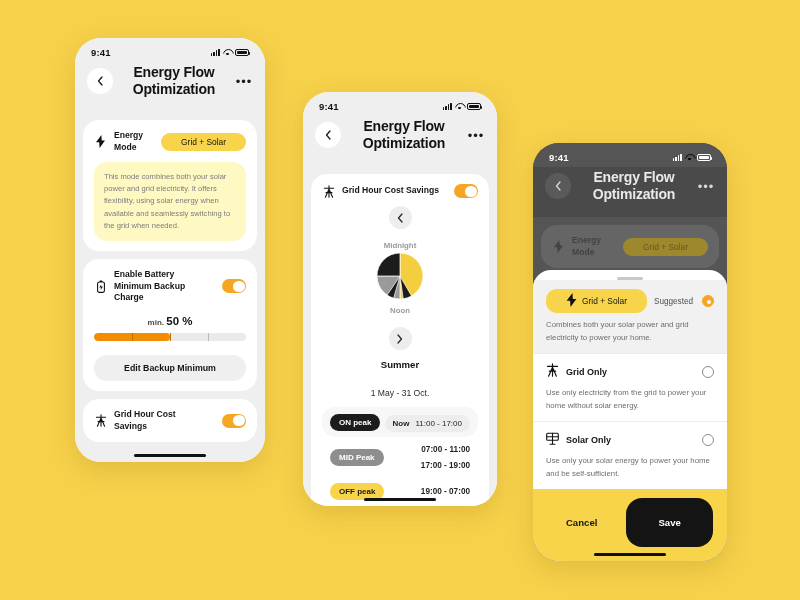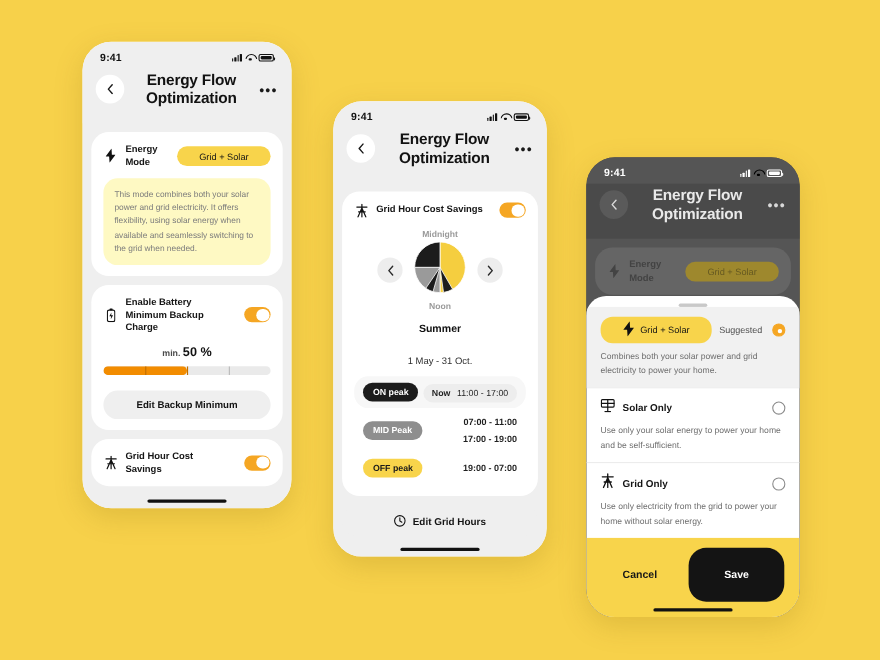--- a/index.html
+++ b/index.html
@@ -103,21 +103,21 @@
   .fill { position:absolute;left:0;top:0;bottom:0;background:#F28C00;border-radius:4px; }
   .tick { position:absolute; top:0;bottom:0;width:1px;background:#B9B9B9; }
   .tick.on { background:#C06F00; }
 
   .wide-btn {
     margin-top:14px; background:#EFEFEF; border-radius:13px; text-align:center;
     padding:8px 0; font-size:8.8px; font-weight:bold; color:#141414;
   }
 
   
-  .chart-wrap { display:flex;align-items:center;justify-content:center;gap:10px;margin-top:8px; }
+  .chart-wrap { display:flex;align-items:center;justify-content:center;gap:10px;margin-top:8px;flex-direction:column; }
   .nav-circ {
     width:23px;height:23px;border-radius:50%;background:#EDEDED;
     display:flex;align-items:center;justify-content:center;font-size:9px;color:#2a2a2a;flex:0 0 23px;
   }
   .chart-col { text-align:center; }
   .cap { font-size:7.8px; color:#9A9A9A; font-weight:bold; margin:2px 0; }
   .season { text-align:center; margin-top:9px; font-size:9.6px; font-weight:bold; color:#111; }
   .season-sub { text-align:center; font-size:8.6px; color:#2c2c2c; margin-top:18px; }
 
   .band-row { display:flex; align-items:center; padding:5px 8px; border-radius:13px; }
@@ -435,39 +435,39 @@
                     </svg></span>
                   <span>Grid + Solar</span>
                 </span>
                 <span class="sugg">Suggested</span>
                 <span class="radio on"></span>
               </div>
               <div class="opt-desc">Combines both your solar power and grid electricity to power your home.</div>
             </div>
             <div class="opt">
               <div class="opt-head">
+                <span><svg width="13" height="14" viewBox="0 0 12 13">
+                    <path d="M6 .8v11.4M1.4 3.2h9.2M2.4 12.2L6 4l3.6 8.2M3 7.6h6" stroke="#111" stroke-width="1.1" fill="none" stroke-linecap="round"></path>
+                  </svg></span>
+                <span class="opt-name">Grid Only</span>
+                <span class="radio"></span>
+              </div>
+              <div class="opt-desc">Use only electricity from the grid to power your home without solar energy.</div>
+            </div>
+            <div class="opt">
+              <div class="opt-head">
                 <span><svg width="13" height="13" viewBox="0 0 13 13">
                     <rect x="0.7" y="1.2" width="11.6" height="7" rx="1" stroke="#111" stroke-width="1.1" fill="none"></rect>
                     <path d="M6.5 1.2v7M0.7 4.7h11.6M6.5 8.2v4M4 12.2h5" stroke="#111" stroke-width="1.1" stroke-linecap="round"></path>
                   </svg></span>
                 <span class="opt-name">Solar Only</span>
                 <span class="radio"></span>
               </div>
               <div class="opt-desc">Use only your solar energy to power your home and be self-sufficient.</div>
             </div>
-            <div class="opt">
-              <div class="opt-head">
-                <span><svg width="13" height="14" viewBox="0 0 12 13">
-                    <path d="M6 .8v11.4M1.4 3.2h9.2M2.4 12.2L6 4l3.6 8.2M3 7.6h6" stroke="#111" stroke-width="1.1" fill="none" stroke-linecap="round"></path>
-                  </svg></span>
-                <span class="opt-name">Grid Only</span>
-                <span class="radio"></span>
-              </div>
-              <div class="opt-desc">Use only electricity from the grid to power your home without solar energy.</div>
-            </div>
           </div>
         <div class="sheet-actions">
           <div class="cancel">Cancel</div>
           <div class="save">Save</div>
         </div>
       </div>
 
       <div class="home-wrap">
         <div class="home-ind"></div>
       </div>

